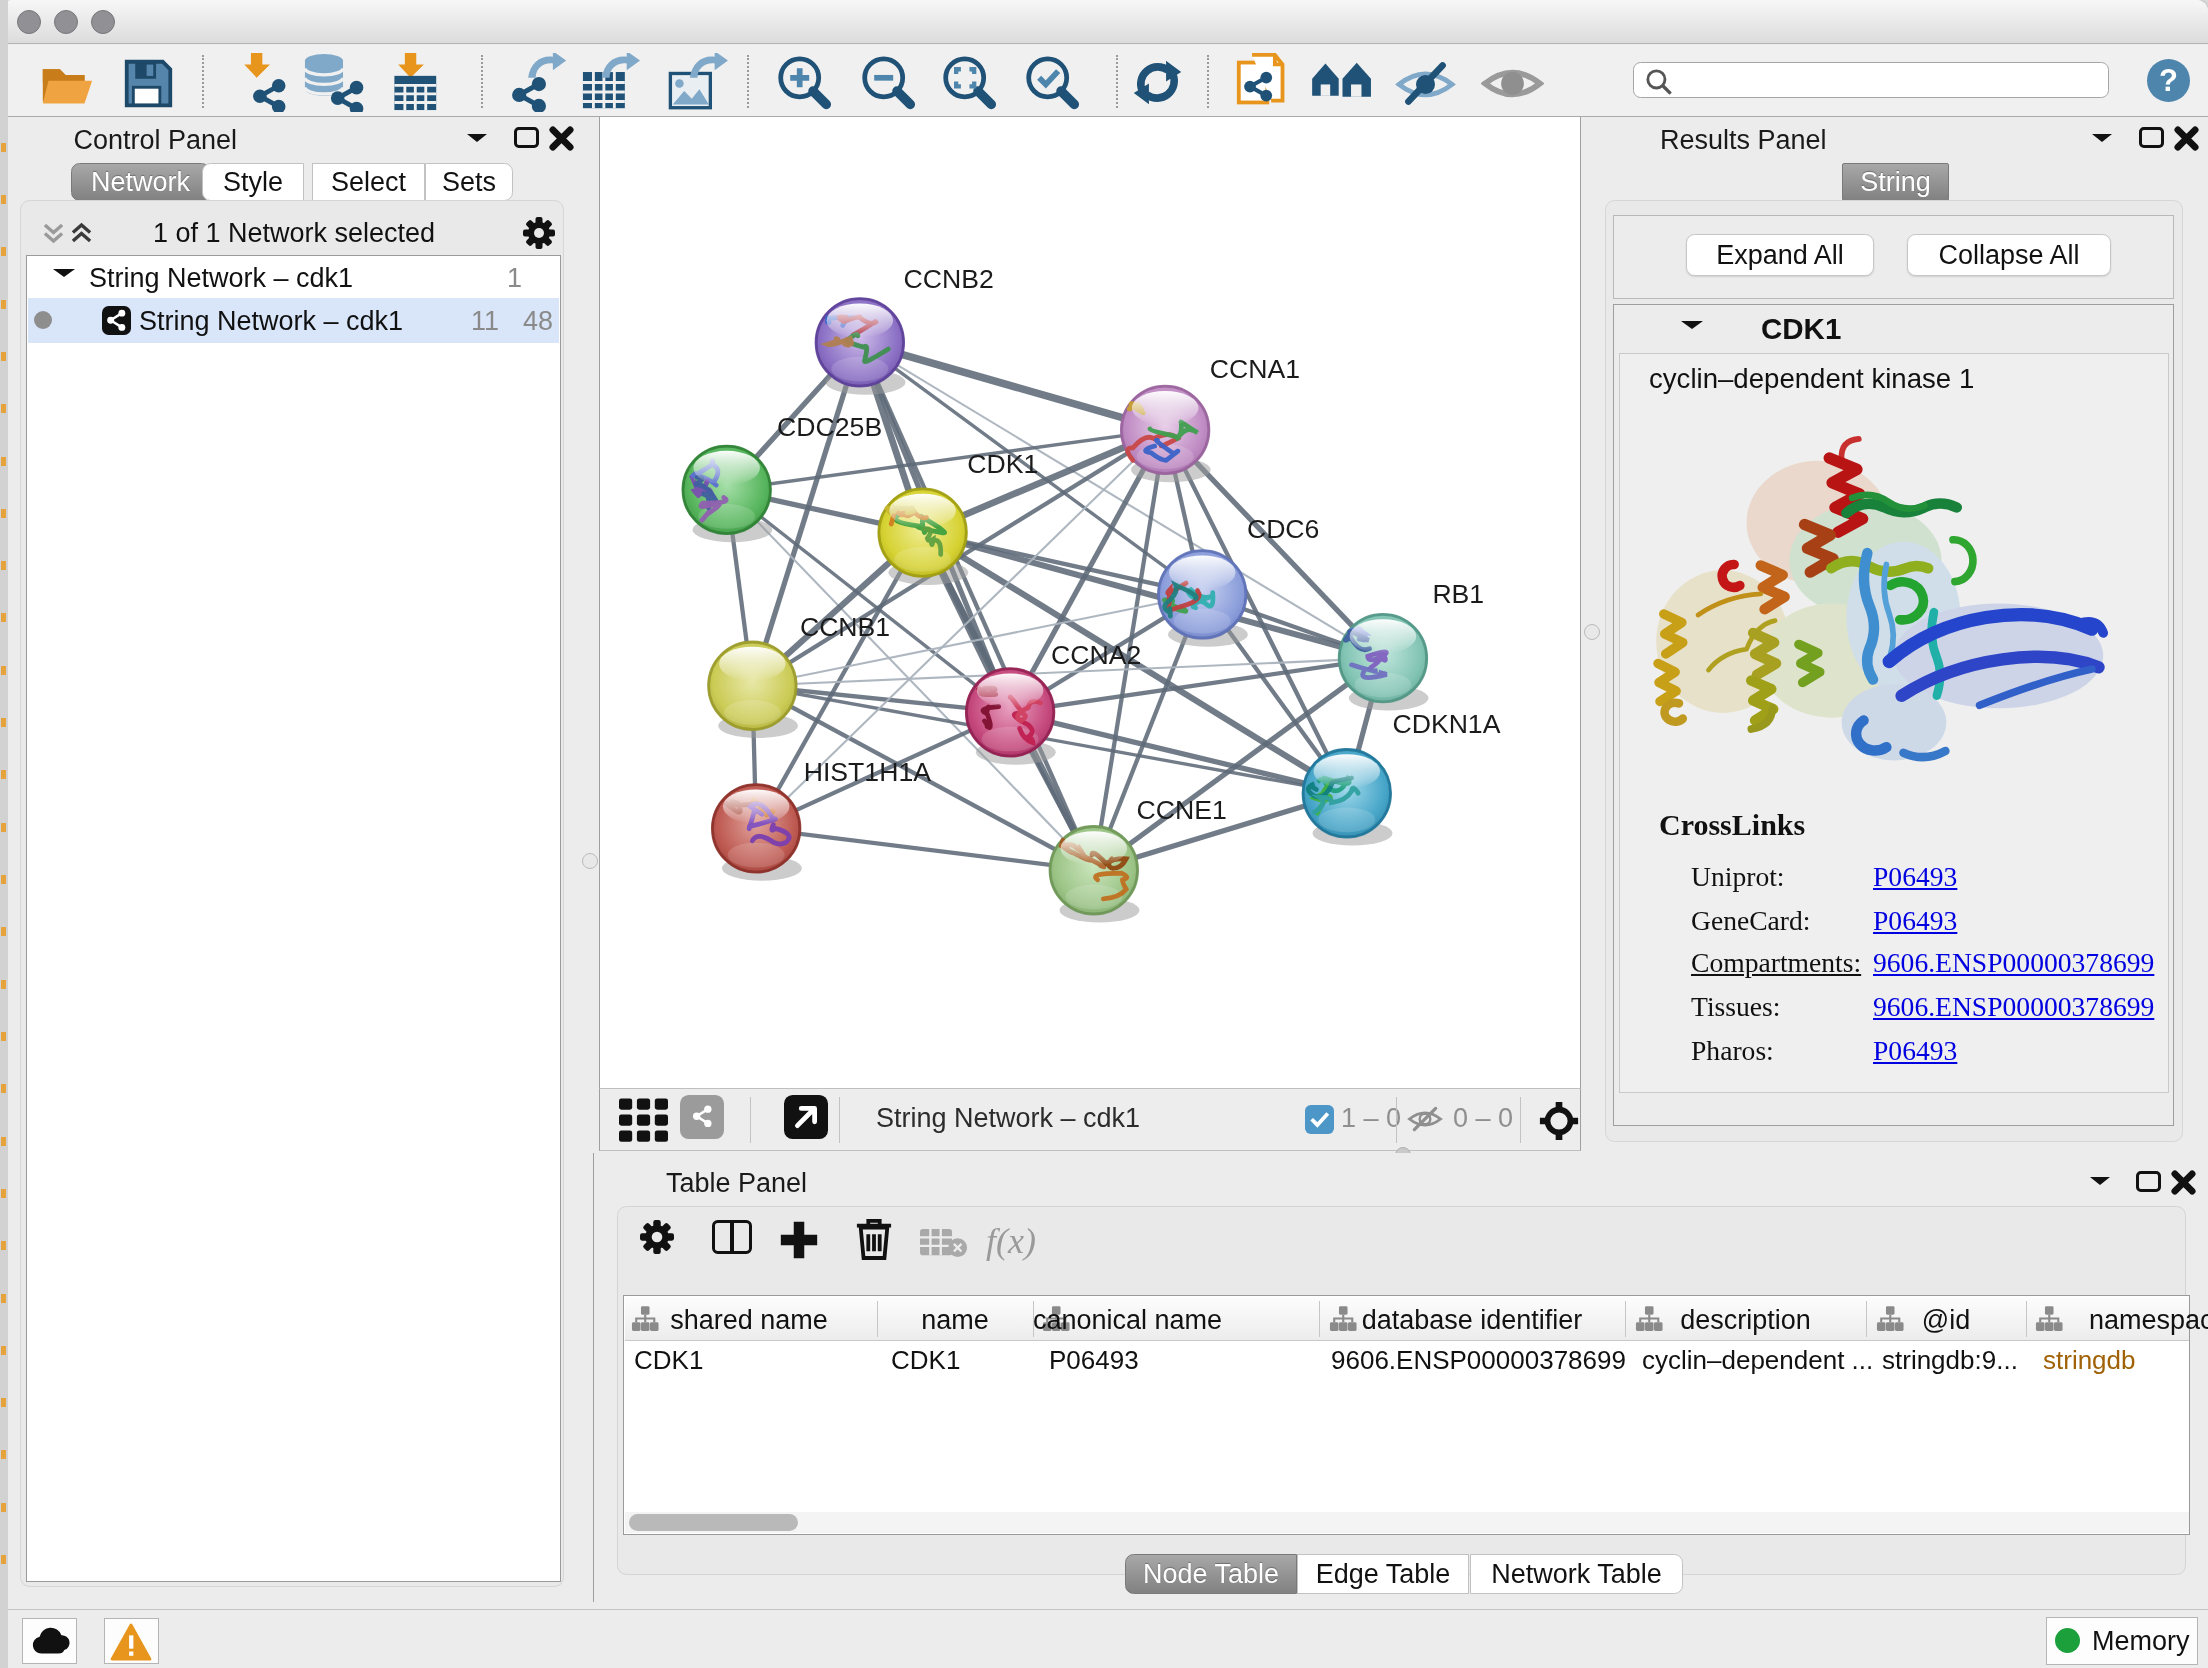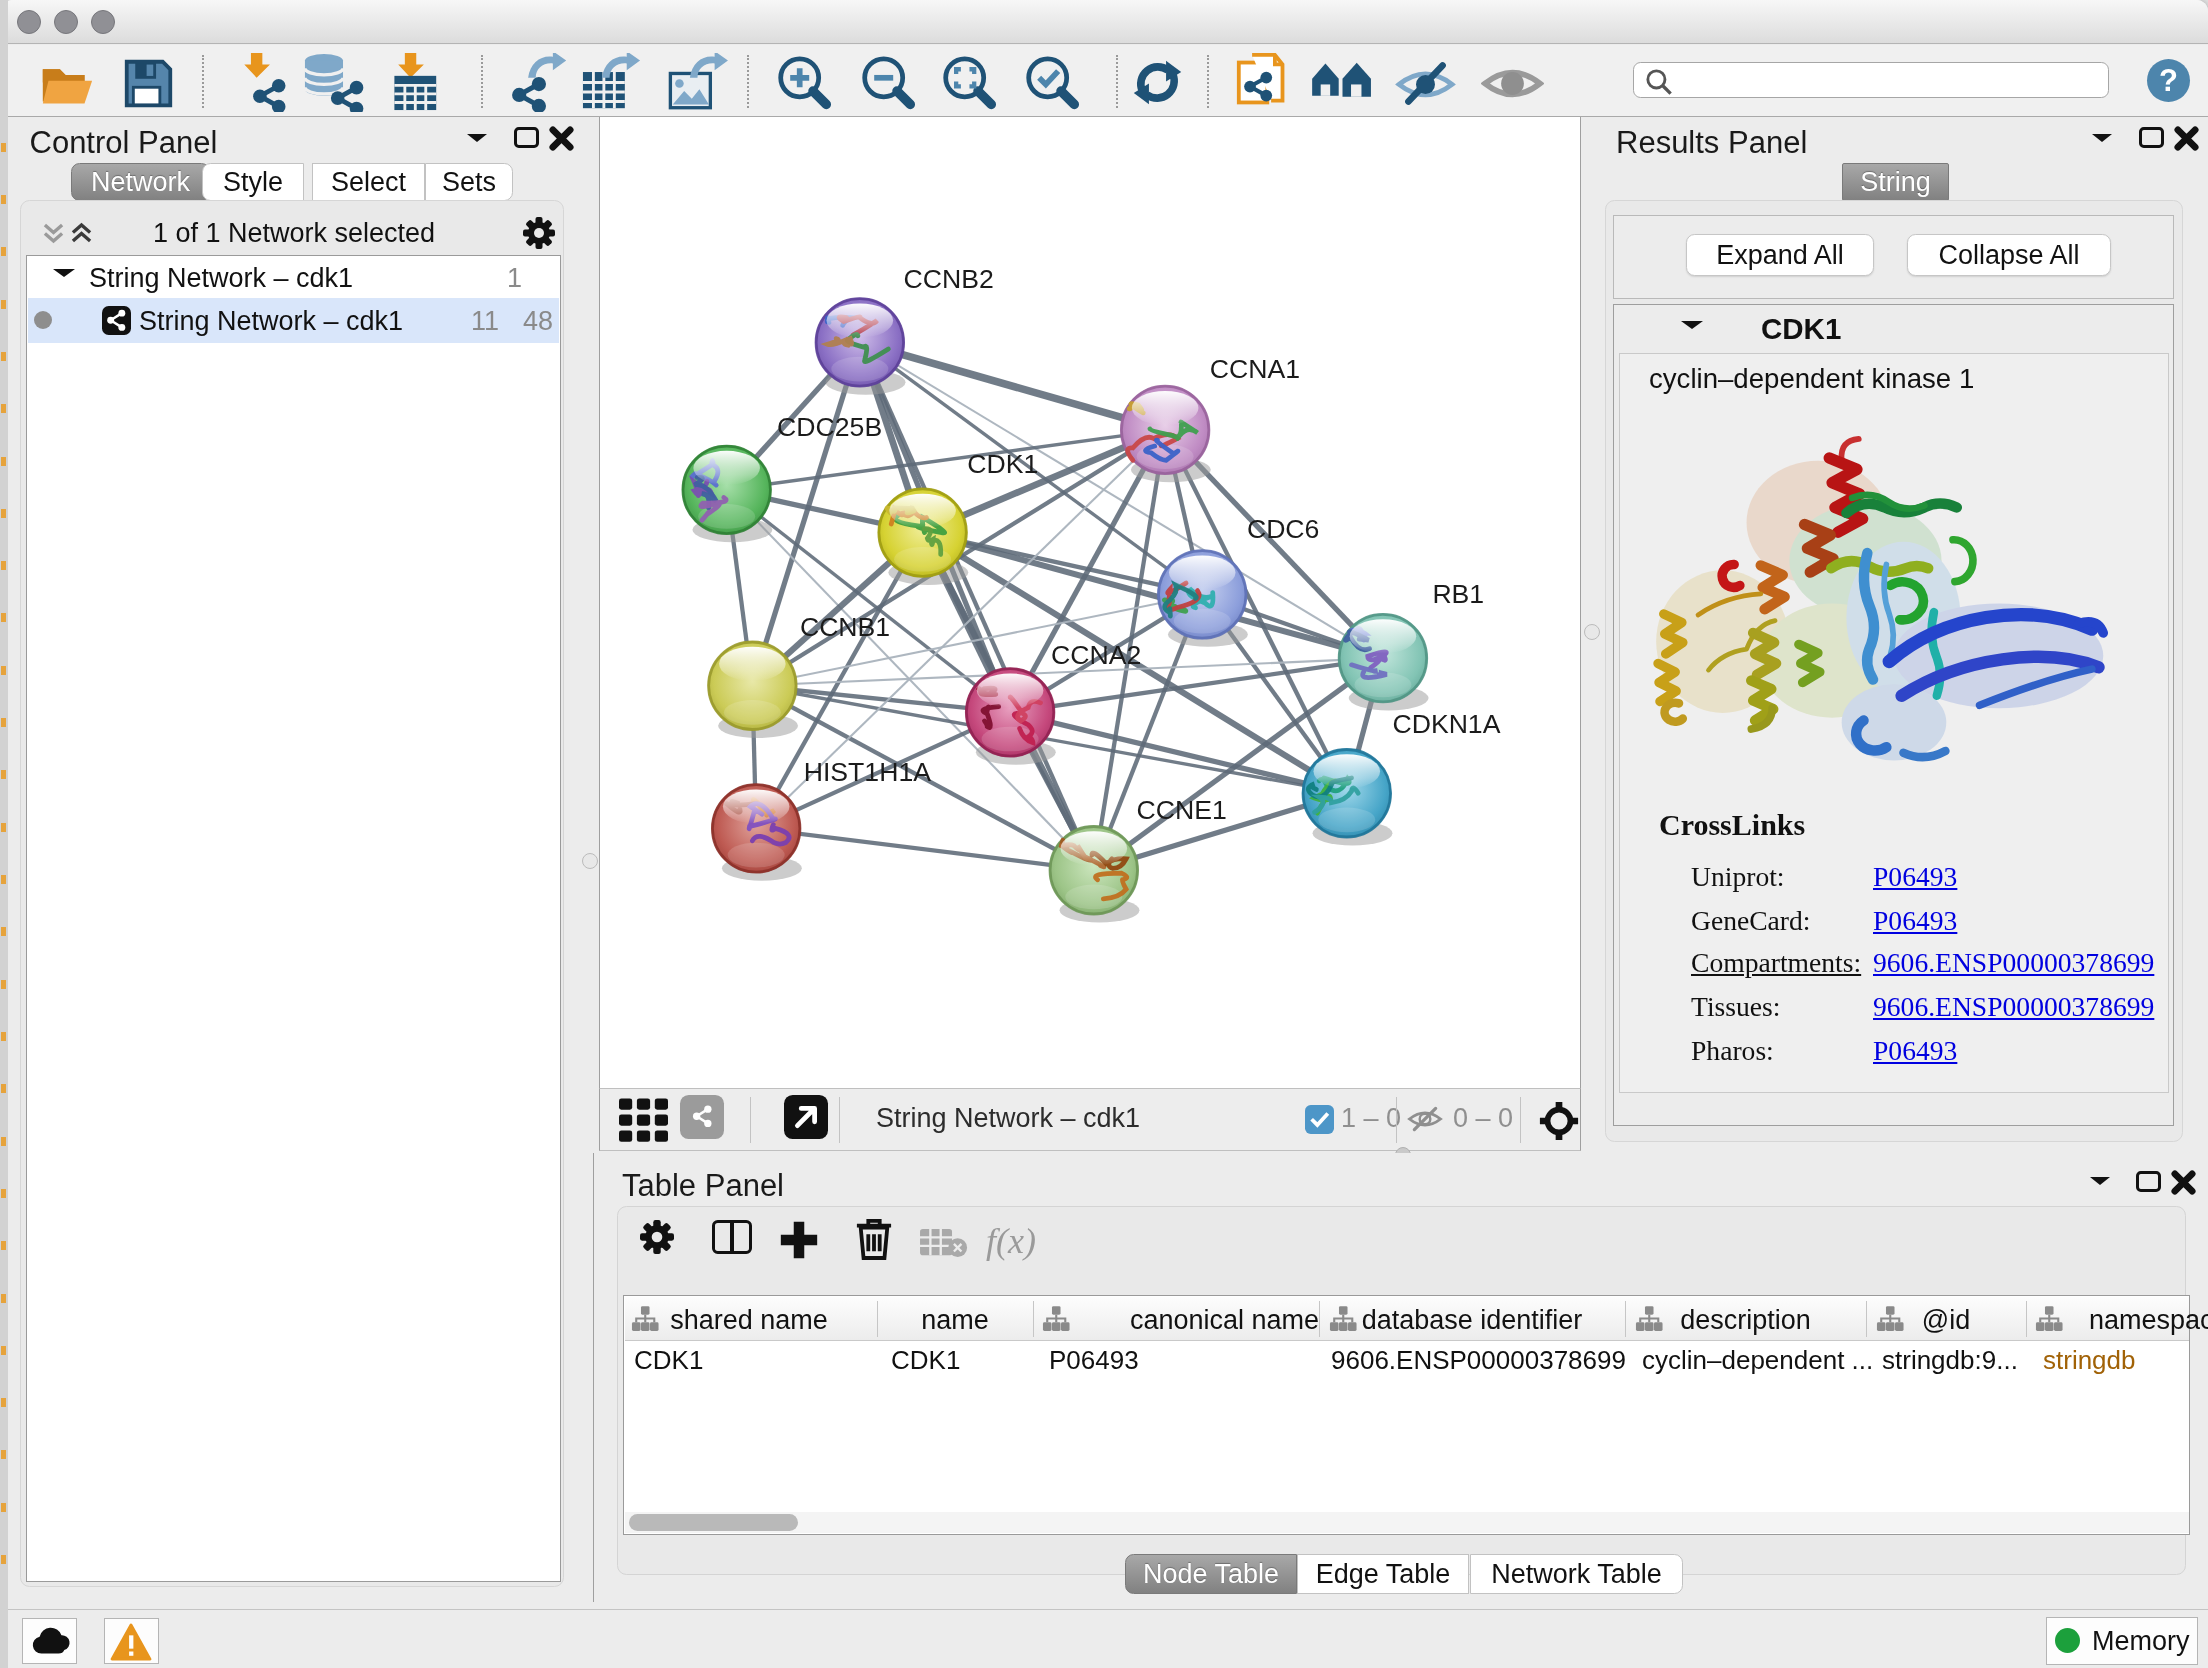--- a/index.html
+++ b/index.html
@@ -3,21 +3,21 @@
 *{margin:0;padding:0;box-sizing:border-box;}
 html,body{width:2208px;height:1668px;overflow:hidden;background:#e3e3e3;font-family:"Liberation Sans",sans-serif;}
 .abs{position:absolute;}
 #win{position:absolute;left:0;top:0;width:2208px;height:1668px;background:#ececec;border-radius:11.4px 11.4px 0 0;border-left:1px solid #adadad;box-shadow:0 0 7.6px rgba(0,0,0,0.25);}
 #titlebar{position:absolute;left:0;top:0;width:100%;height:44px;background:linear-gradient(#f7f7f7,#dcdcdc);border-bottom:1px solid #b4b4b4;border-radius:11.4px 11.4px 0 0;}
 .tl{position:absolute;top:9.5px;width:24px;height:24px;border-radius:50%;background:#909095;border:1.4px solid #77777c;}
 #title{position:absolute;top:7.6px;left:0;width:100%;text-align:center;font-size:28.5px;color:#3c3c3c;font-weight:700;letter-spacing:0.2px;}
 #toolbar{position:absolute;left:0;top:45px;width:100%;height:72px;background:#f0f0f0;border-bottom:1px solid #a9a9a9;}
 .tbi{position:absolute;top:8.6px;}
 .vsep{position:absolute;top:9.5px;width:0;height:53px;border-left:2.9px dotted #9a9a9a;}
-.ptitle{font-size:31px;color:#1a1a1a;}
+.ptitle{font-size:27px;color:#1a1a1a;margin-left:44px;}
 .winbtn-max{position:absolute;width:25px;height:21px;border:3.3px solid #111;border-radius:4.8px;background:transparent;}
 svg.xicon path{stroke:#111;stroke-width:7;stroke-linecap:round;}
 .tab{position:absolute;height:38px;border:1px solid #c2c2c2;background:#fff;color:#111;font-size:27px;text-align:center;line-height:36px;}
 .tabsel{background:linear-gradient(#a8a8a8,#818181);color:#fff;border-color:#7a7a7a;text-shadow:0 -1px 1px rgba(0,0,0,0.3);}
 .btn{position:absolute;background:#fff;border:1px solid #c6c6c6;border-radius:8.6px;font-size:27px;color:#111;text-align:center;box-shadow:0 1px 1.9px rgba(0,0,0,0.12);}
 a.lnk{color:#0000e0;text-decoration:underline;}
 </style></head><body>
 
 <div class="abs" style="left:0;top:0;width:7.6px;height:1668px;background:#d2d2d2;z-index:9;"></div>
 <div class="abs" style="left:1px;top:143px;width:4.8px;height:8.6px;background:#e6a33c;z-index:10;"></div>
@@ -665,21 +665,21 @@
     <div class="abs" style="left:876px;top:1301px;height:36px;border-left:1.9px solid #c6c6c6;"></div>
     <svg class="abs" style="left:1041px;top:1306px;" width="28.5" height="26" viewBox="0 0 30 27">
       <g fill="#8a8a8a">
 <rect x="10.5" y="0" width="9" height="9" rx="1.5"></rect>
         <rect x="1" y="17" width="9" height="9" rx="1.5"></rect>
         <rect x="10.5" y="17" width="9" height="9" rx="1.5"></rect>
         <rect x="20" y="17" width="9" height="9" rx="1.5"></rect>
       </g>
 <path d="M15 9 v4 M5.5 17 v-4 h19 v4 M15 13 v4" stroke="#8a8a8a" stroke-width="2.2" fill="none"></path>
     </svg>
-    <div class="abs" style="left:1032px;top:1305px;width:286px;text-align:right;font-size:27px;color:#111;overflow:hidden;white-space:nowrap;">canonical name</div>
+    <div class="abs" style="left:1032px;top:1305px;width:286px;text-align:left;font-size:27px;color:#111;overflow:hidden;white-space:nowrap;">canonical name</div>
     <div class="abs" style="left:1032px;top:1301px;height:36px;border-left:1.9px solid #c6c6c6;"></div>
     <svg class="abs" style="left:1328px;top:1306px;" width="28.5" height="26" viewBox="0 0 30 27">
       <g fill="#8a8a8a">
 <rect x="10.5" y="0" width="9" height="9" rx="1.5"></rect>
         <rect x="1" y="17" width="9" height="9" rx="1.5"></rect>
         <rect x="10.5" y="17" width="9" height="9" rx="1.5"></rect>
         <rect x="20" y="17" width="9" height="9" rx="1.5"></rect>
       </g>
 <path d="M15 9 v4 M5.5 17 v-4 h19 v4 M15 13 v4" stroke="#8a8a8a" stroke-width="2.2" fill="none"></path>
     </svg>

